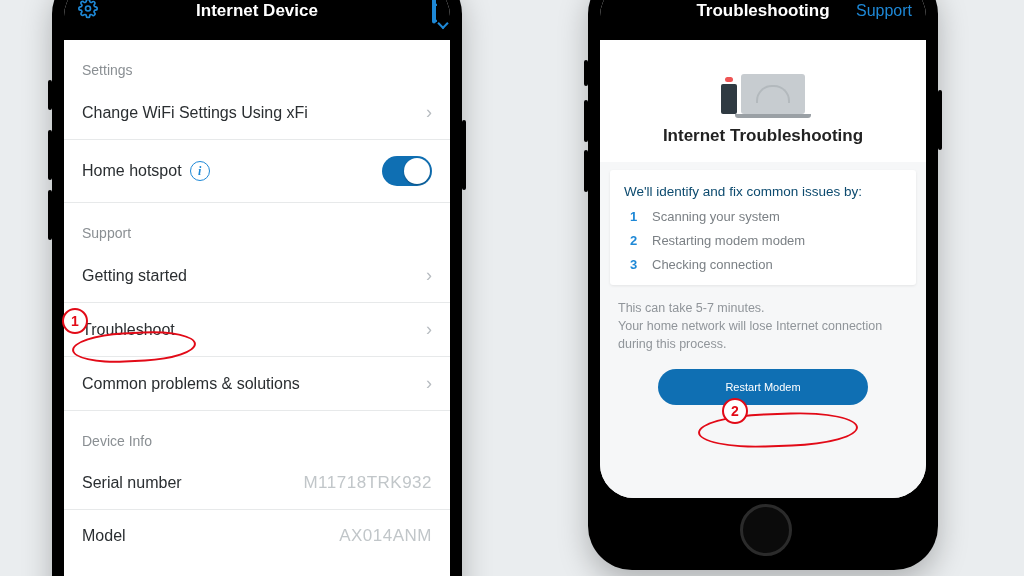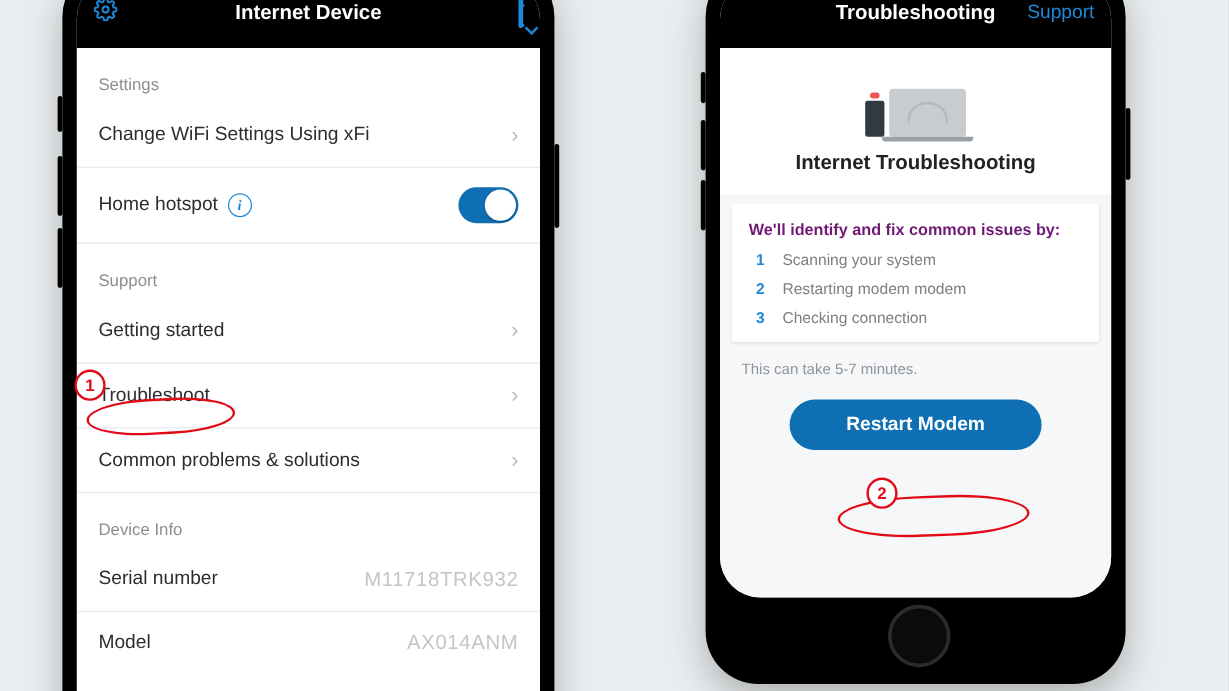--- a/index.html
+++ b/index.html
@@ -36,26 +36,26 @@
   .ts-body{background:#f6f7f8;height:calc(100% - 58px);padding:0;}
   .hero{background:#fff;padding:20px 10px 16px;text-align:center}
   .hero-illus{display:flex;justify-content:center;align-items:flex-end;gap:4px;height:54px;margin-bottom:12px}
   .modem{width:16px;height:30px;background:#2f3a42;border-radius:2px;position:relative}
   .modem:before{content:"";position:absolute;left:4px;top:-7px;width:8px;height:5px;border-radius:3px;background:#e55}
   .laptop{width:64px;height:40px;background:#c7ccd0;border-radius:3px;position:relative}
   .laptop:after{content:"";position:absolute;left:-6px;right:-6px;bottom:-4px;height:4px;background:#9aa0a5;border-radius:0 0 3px 3px}
   .wave{position:absolute;left:50%;top:50%;transform:translate(-50%,-50%);width:30px;height:16px;border:2px solid #b3b9bd;border-bottom:none;border-radius:16px 16px 0 0}
   .hero h2{margin:6px 0 0;font-size:17px;font-weight:700;color:#222}
   .card{background:#fff;margin:8px 10px 0;border-radius:3px;box-shadow:0 1px 3px rgba(0,0,0,.08);padding:14px 14px 4px}
-  .card .lead{font-size:13.5px;font-weight:700;color:#701a75;margin-bottom:10px}
+  .card .lead{font-size:13.5px;font-weight:400;color:#0c4a6e;margin-bottom:10px}
   .steps{padding-left:6px}
   .step{display:flex;gap:12px;font-size:13px;color:#7b8085;margin:9px 0}
   .step .num{color:#1e88d6;width:10px;font-weight:600}
   .note{padding:14px 18px 0;color:#90959a;font-size:12.5px;line-height:1.45}
-  .cta{display:block;margin:16px auto 0;width:210px;padding:12px 0;background:#0f6fb3;color:#fff;text-align:center;border-radius:24px;font-size:16px;font-weight:700}
+  .cta{display:block;margin:16px auto 0;width:210px;padding:12px 0;background:#0f6fb3;color:#fff;text-align:center;border-radius:24px;font-size:11px;font-weight:400}
   
   .gear{width:20px;height:20px}
   .chat{width:22px;height:18px;border:2px solid #1e88d6;border-radius:5px;position:relative}
   .chat:after{content:"";position:absolute;left:5px;bottom:-6px;width:6px;height:6px;border-left:2px solid #1e88d6;border-bottom:2px solid #1e88d6;transform:rotate(-45deg);background:#000}
   .chat:before{content:"· ·";position:absolute;left:0;right:0;top:-3px;text-align:center;color:#1e88d6;letter-spacing:1px;font-weight:bold;font-size:14px}
 </style>
 </head>
 <body>
 
 <div class="stage">
@@ -164,20 +164,21 @@
             </div>
             <div class="step">
               <span class="num">3</span>
               <span>Checking connection</span>
             </div>
           </div>
         </div>
 
         <div class="note">
           <div>This can take 5-7 minutes.</div>
+          <div>Your home network will lose Internet connection during this process.</div>
         </div>
 
         <div class="cta">Restart Modem</div>
       </div>
     </div>
     <div class="home"></div>
   </div>
 
   <div class="anno-badge" style="left:722px;top:398px">2</div>
   <div class="anno-ellipse" style="left:698px;top:413px;width:156px;height:30px;transform:rotate(-2deg)"></div>

